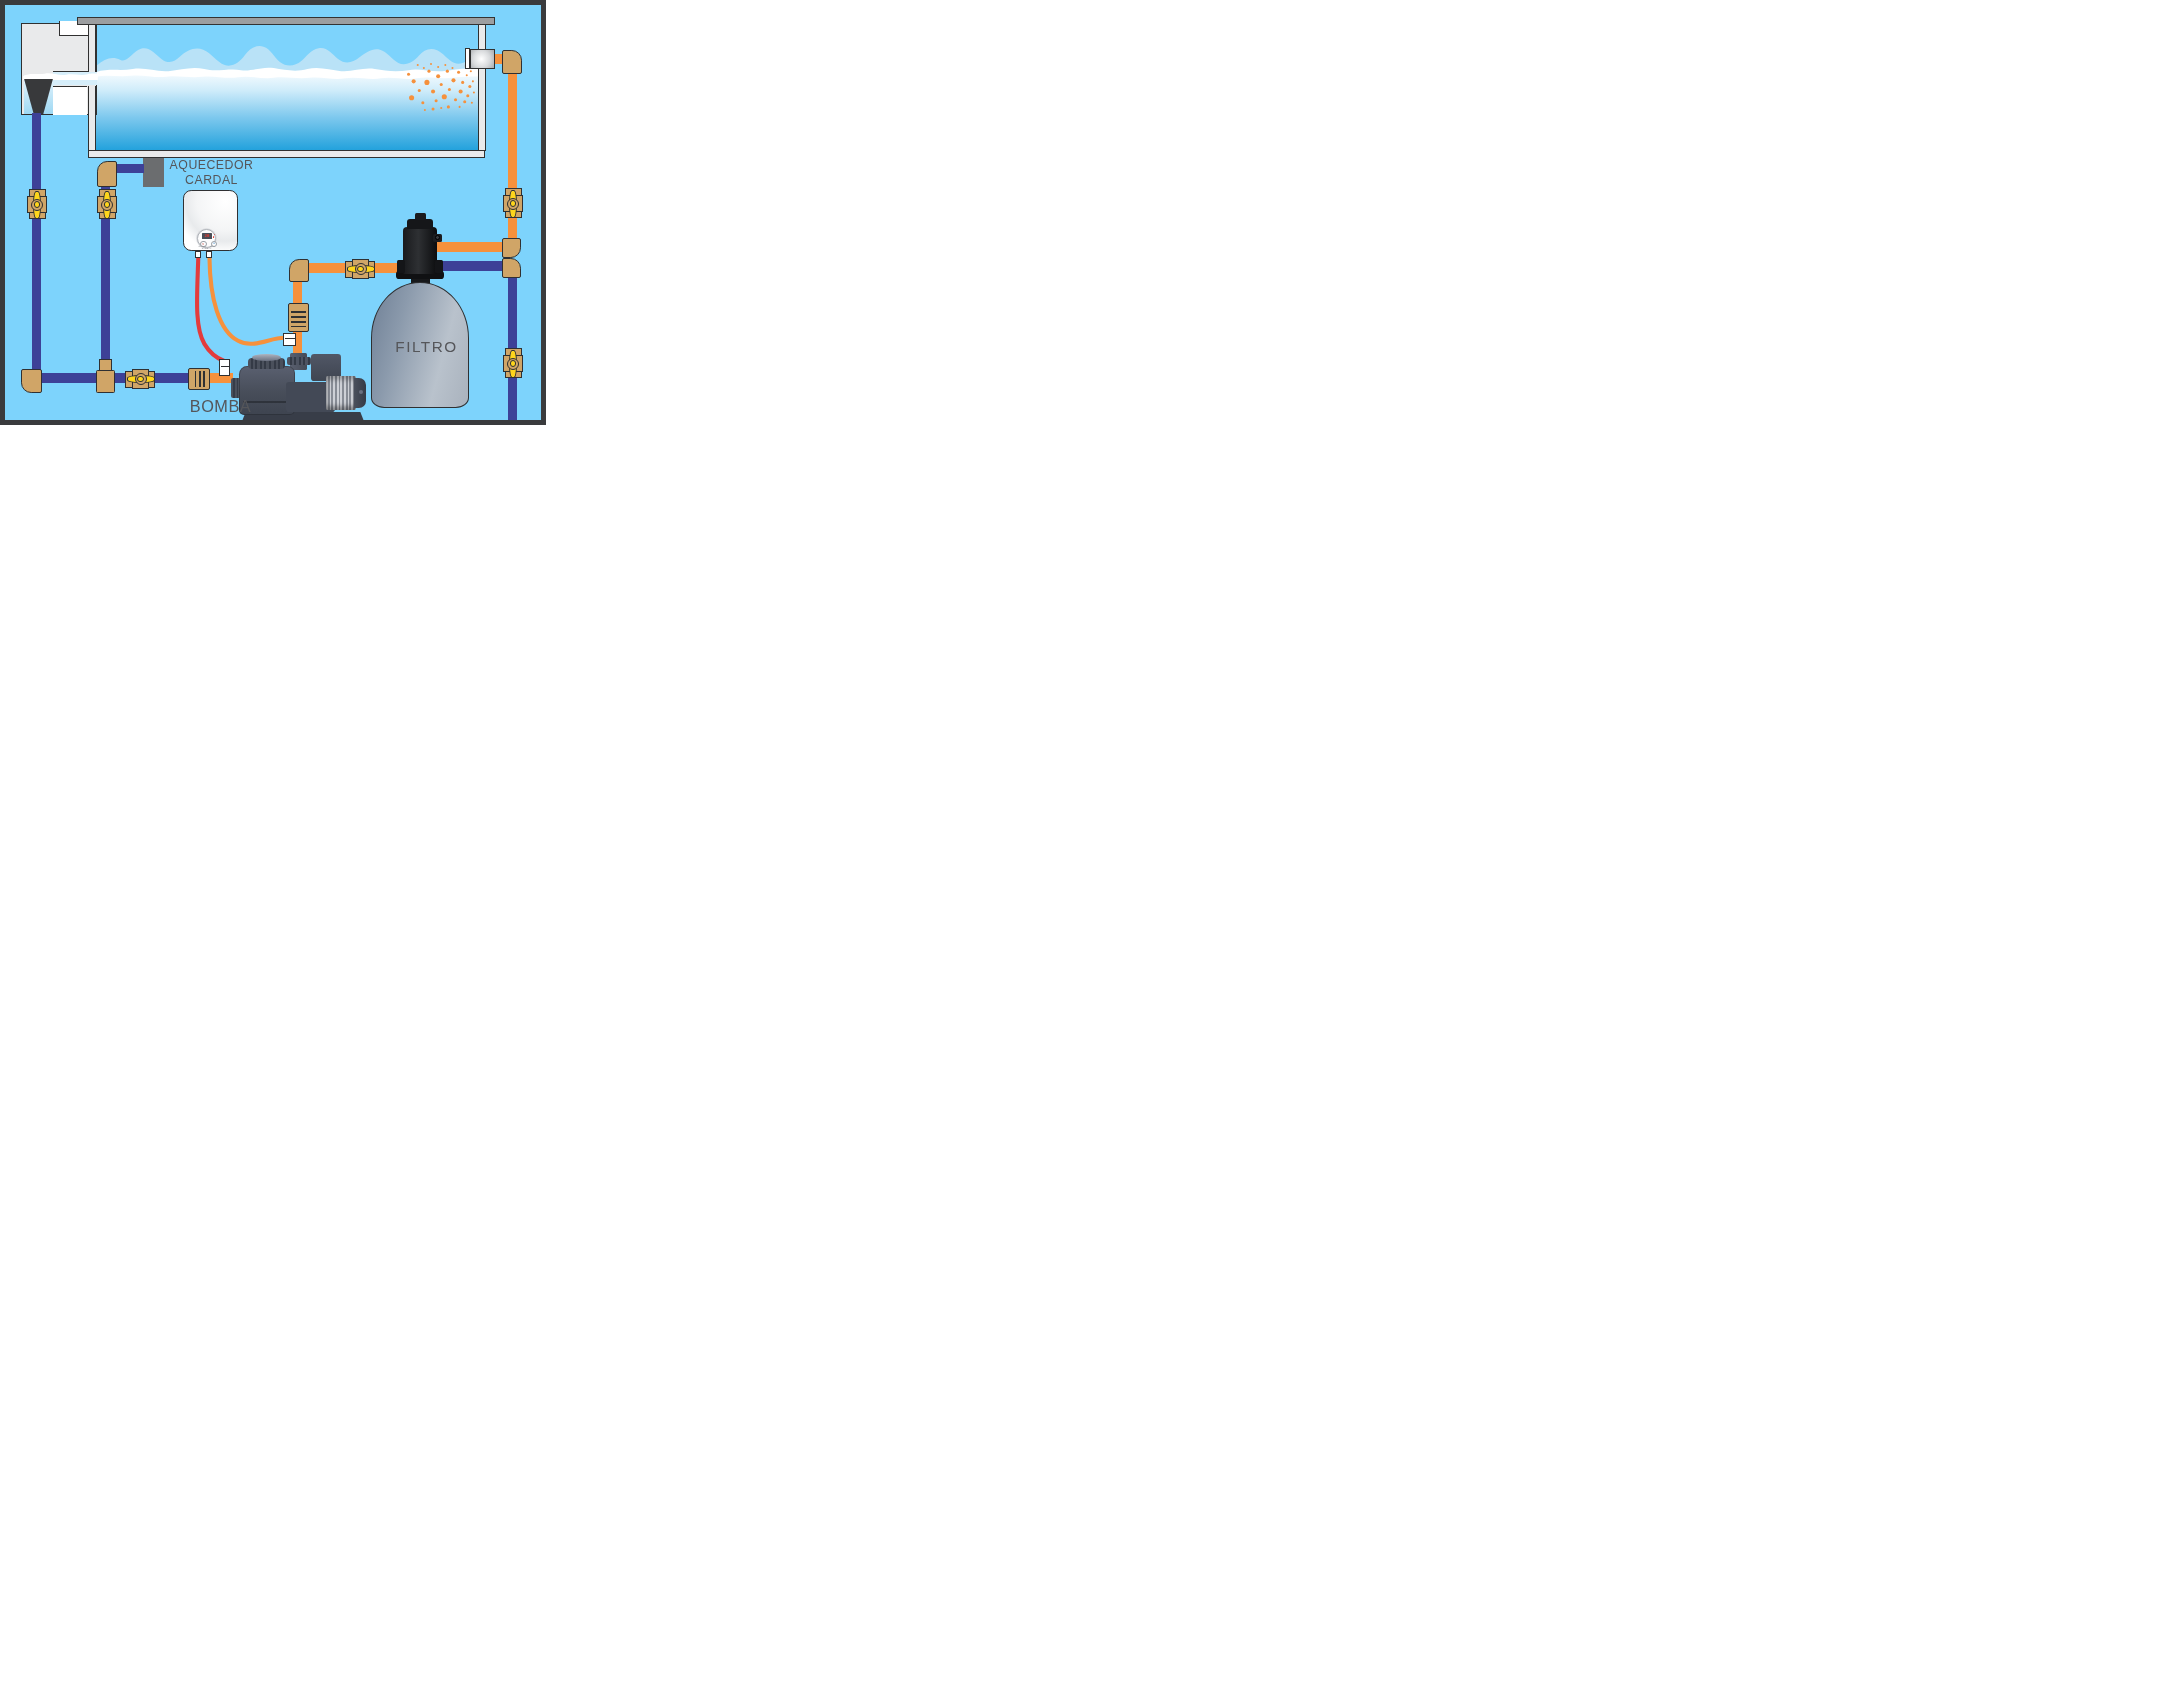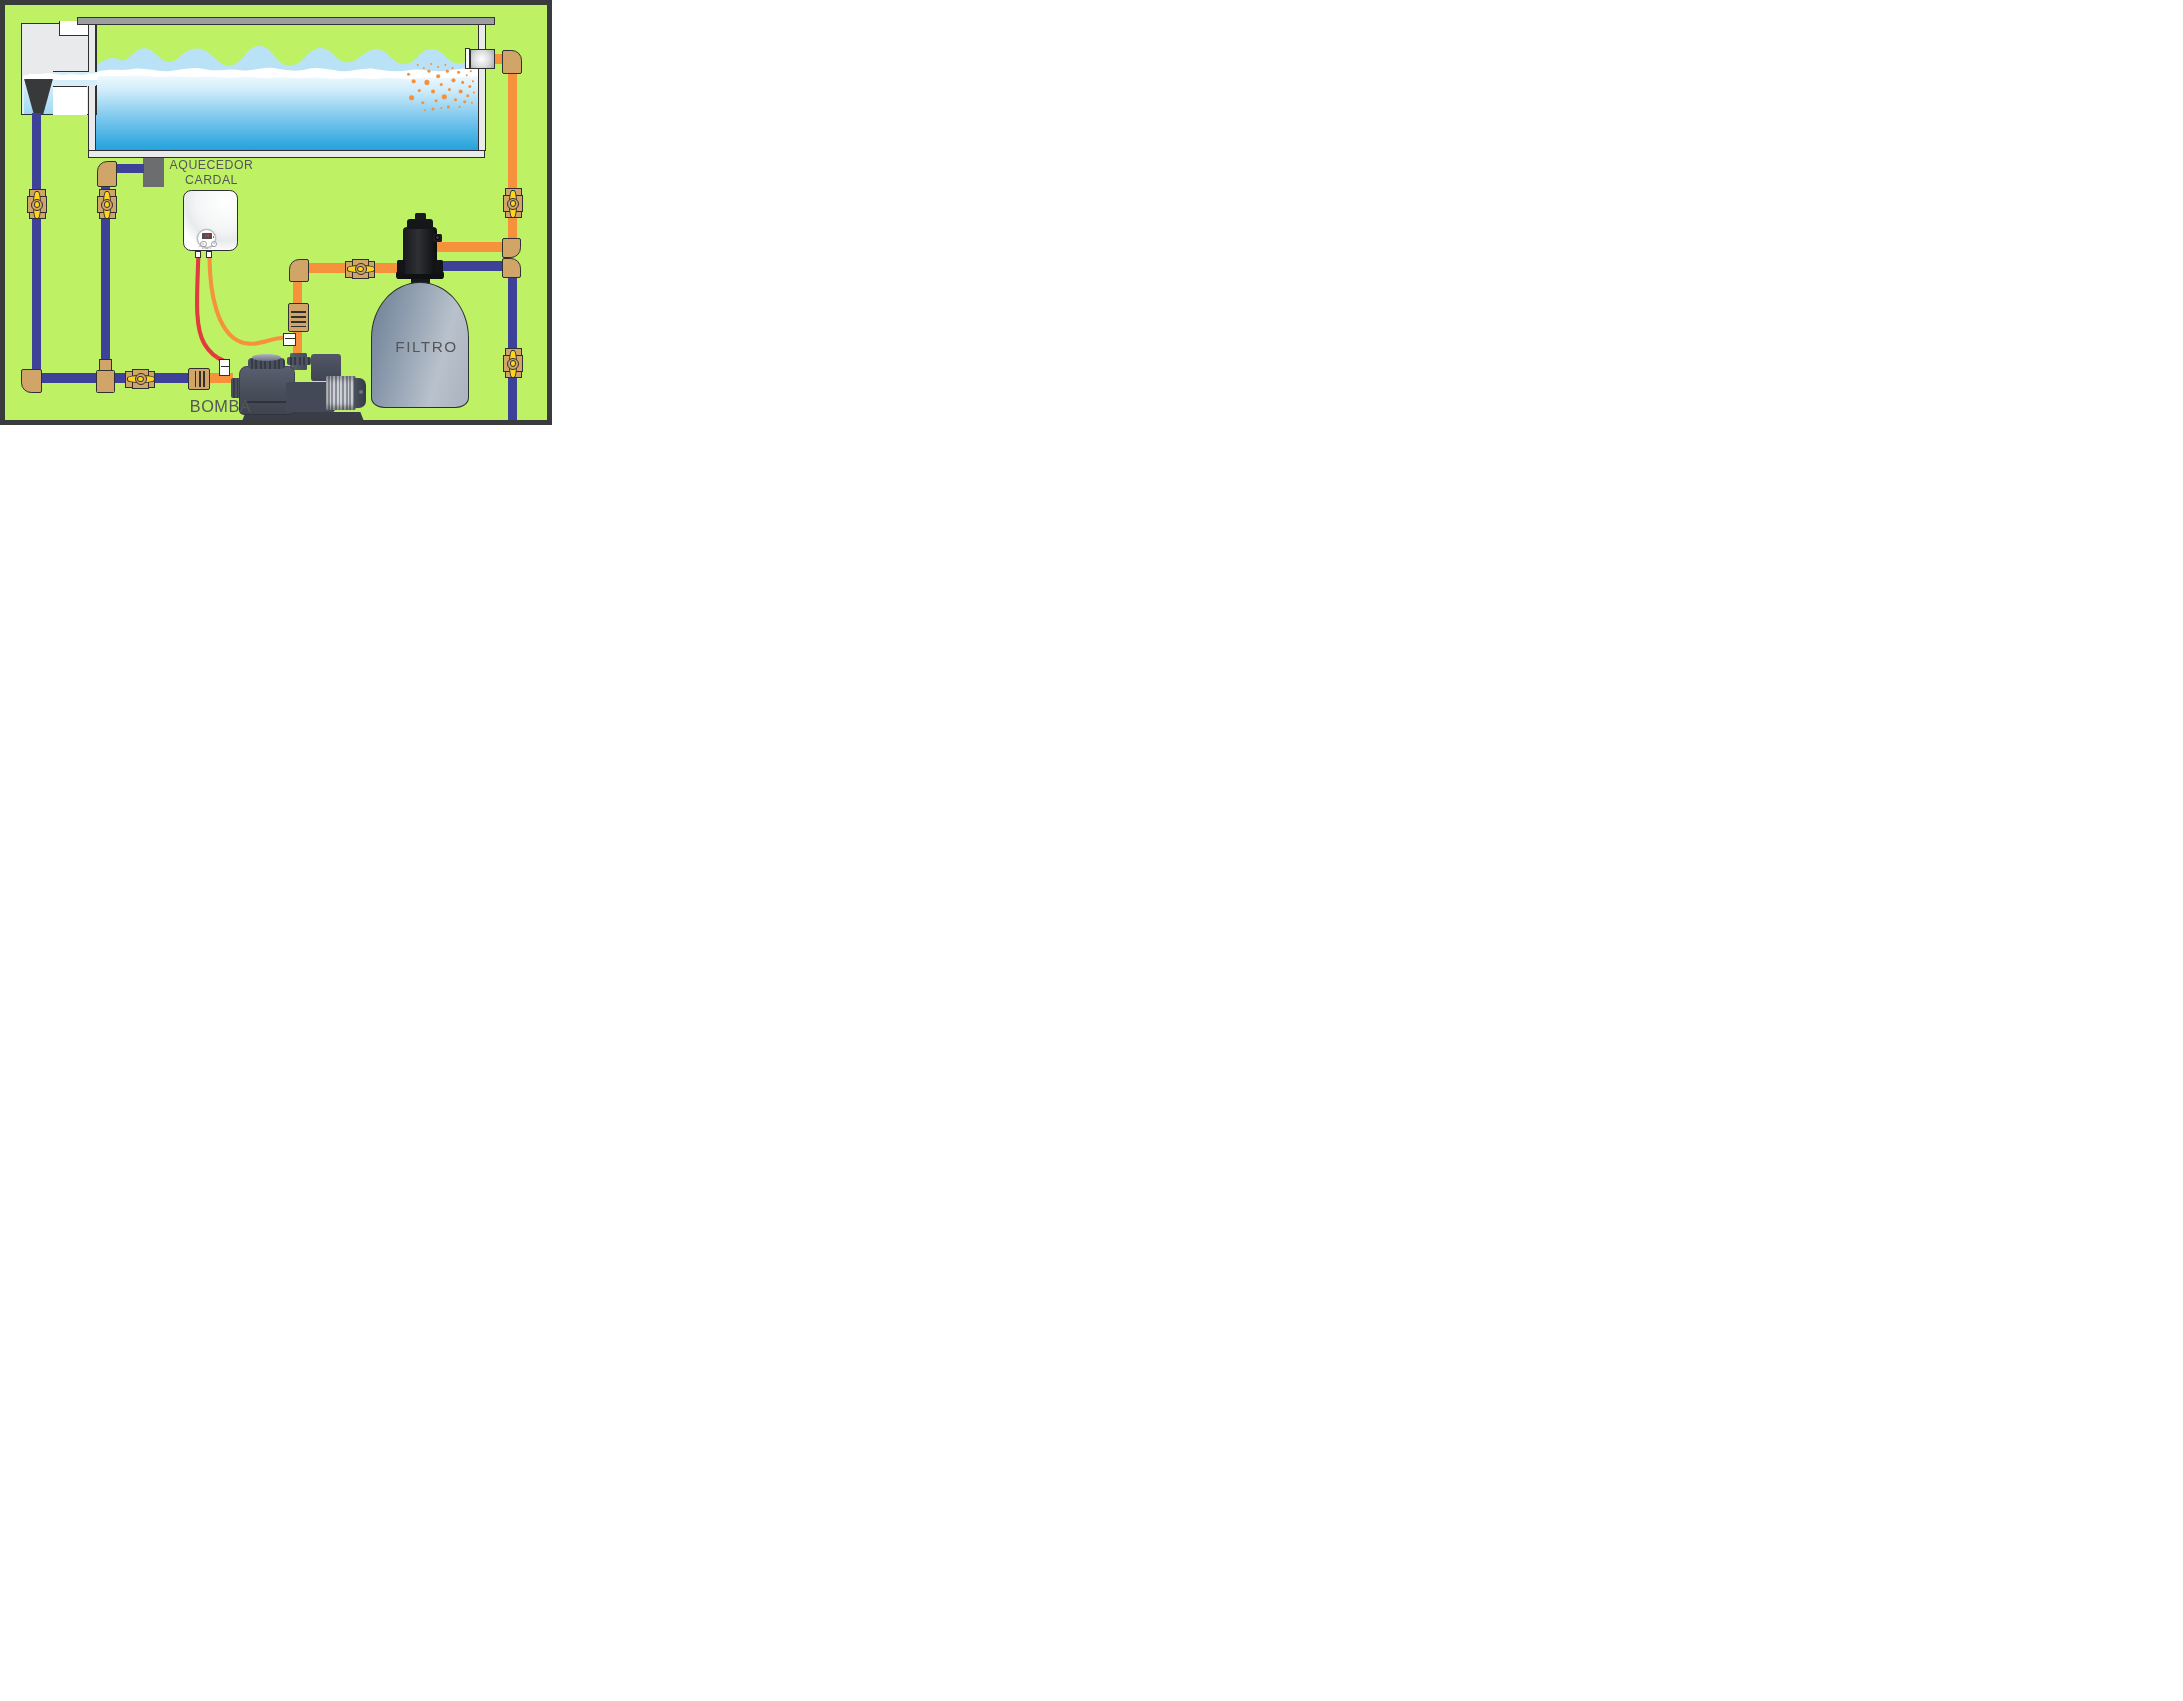--- a/index.html
+++ b/index.html
@@ -1,17 +1,17 @@
 <!DOCTYPE html>
 <html style="font-size:8.2px"><head>
 <meta charset="utf-8">
 <style>
   html,body{margin:0;padding:0;background:#ffffff;}
-  .stage{position:relative;width:546px;height:425px;background:#bef264;overflow:hidden;
-         font-family:"Liberation Sans",sans-serif;padding-left:6px;}
+  .stage{position:relative;width:546px;height:425px;background:#7dd3fc;overflow:hidden;
+         font-family:"Liberation Sans",sans-serif;}
   .abs{position:absolute;box-sizing:border-box;}
   .frame{position:absolute;inset:0;border:5.1px solid #3a3b3d;z-index:90;pointer-events:none;}
 
   
   .pipe{position:absolute;box-sizing:border-box;}
   .blue{background:#3d4197;}
   .orange{background:#f6913c;}
 
   
   .tan{background:#d0a567;border:1.5px solid #2f3032;}

